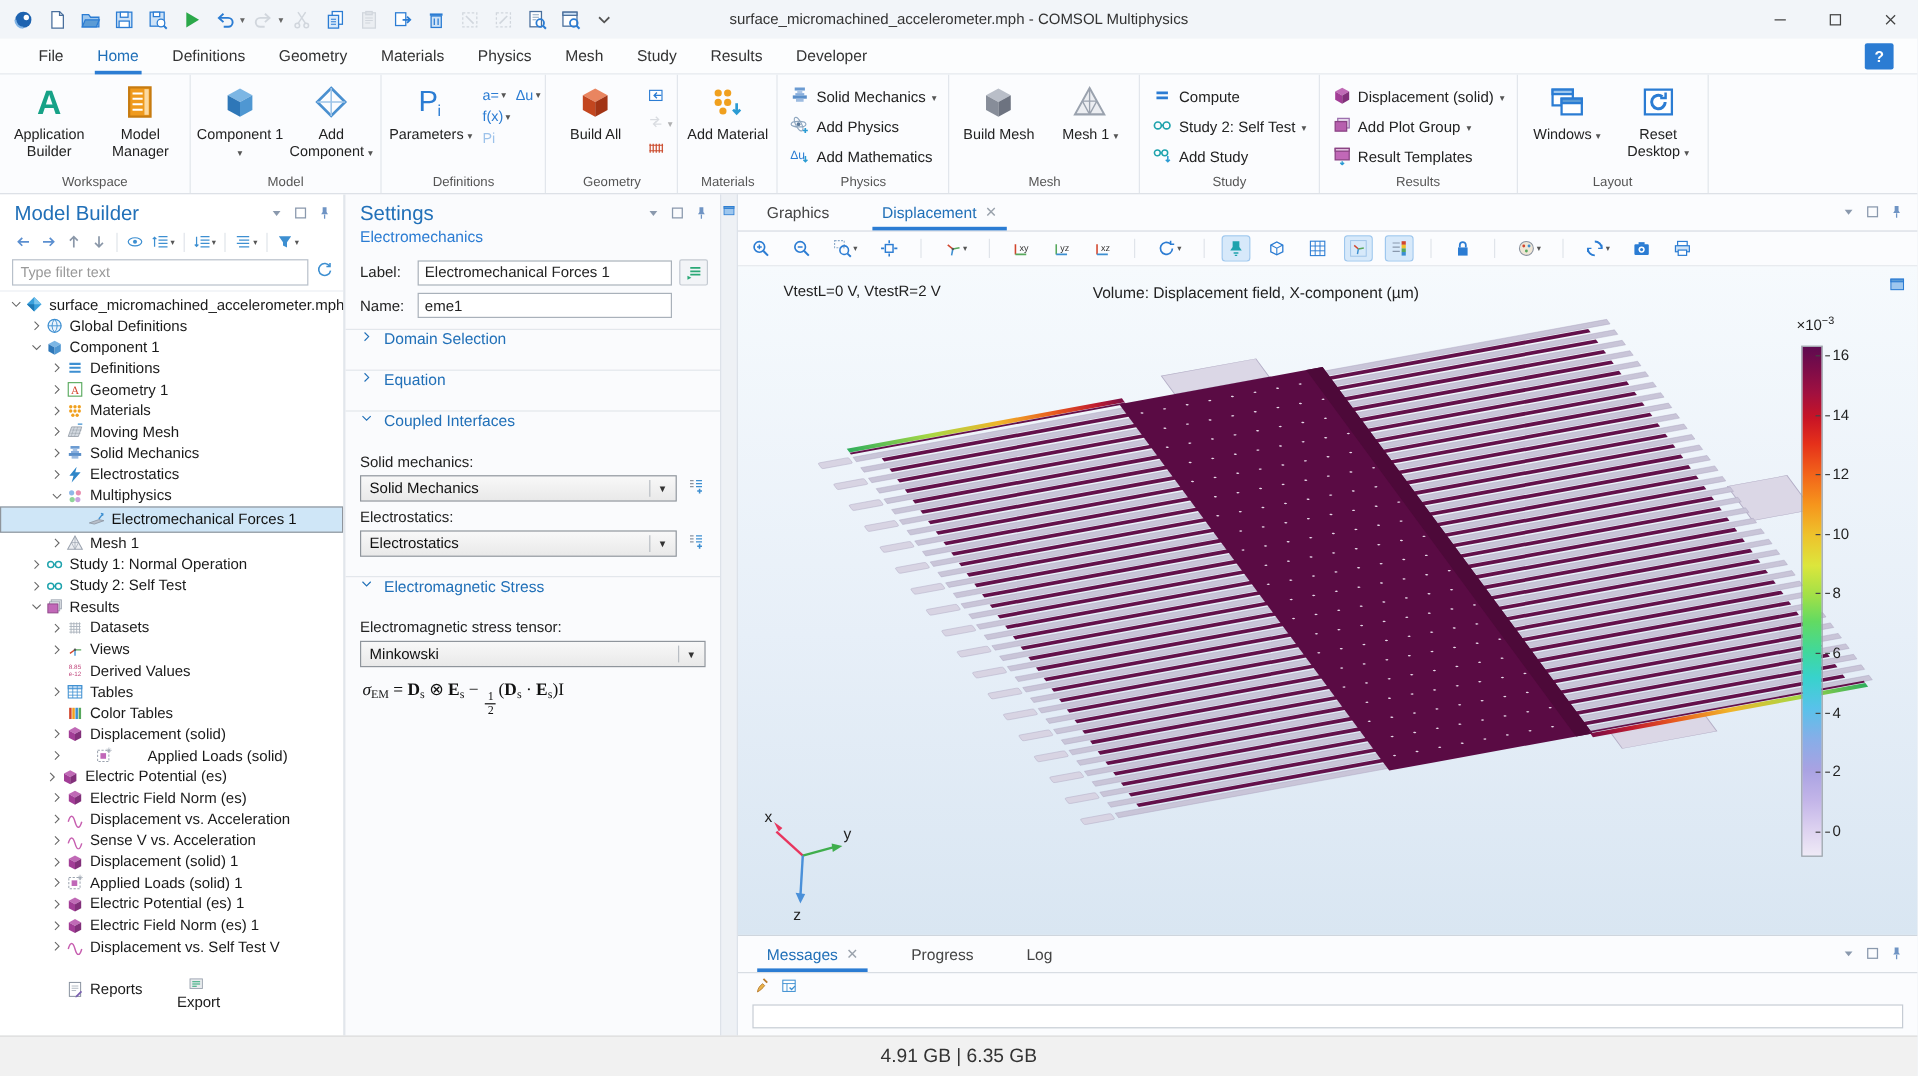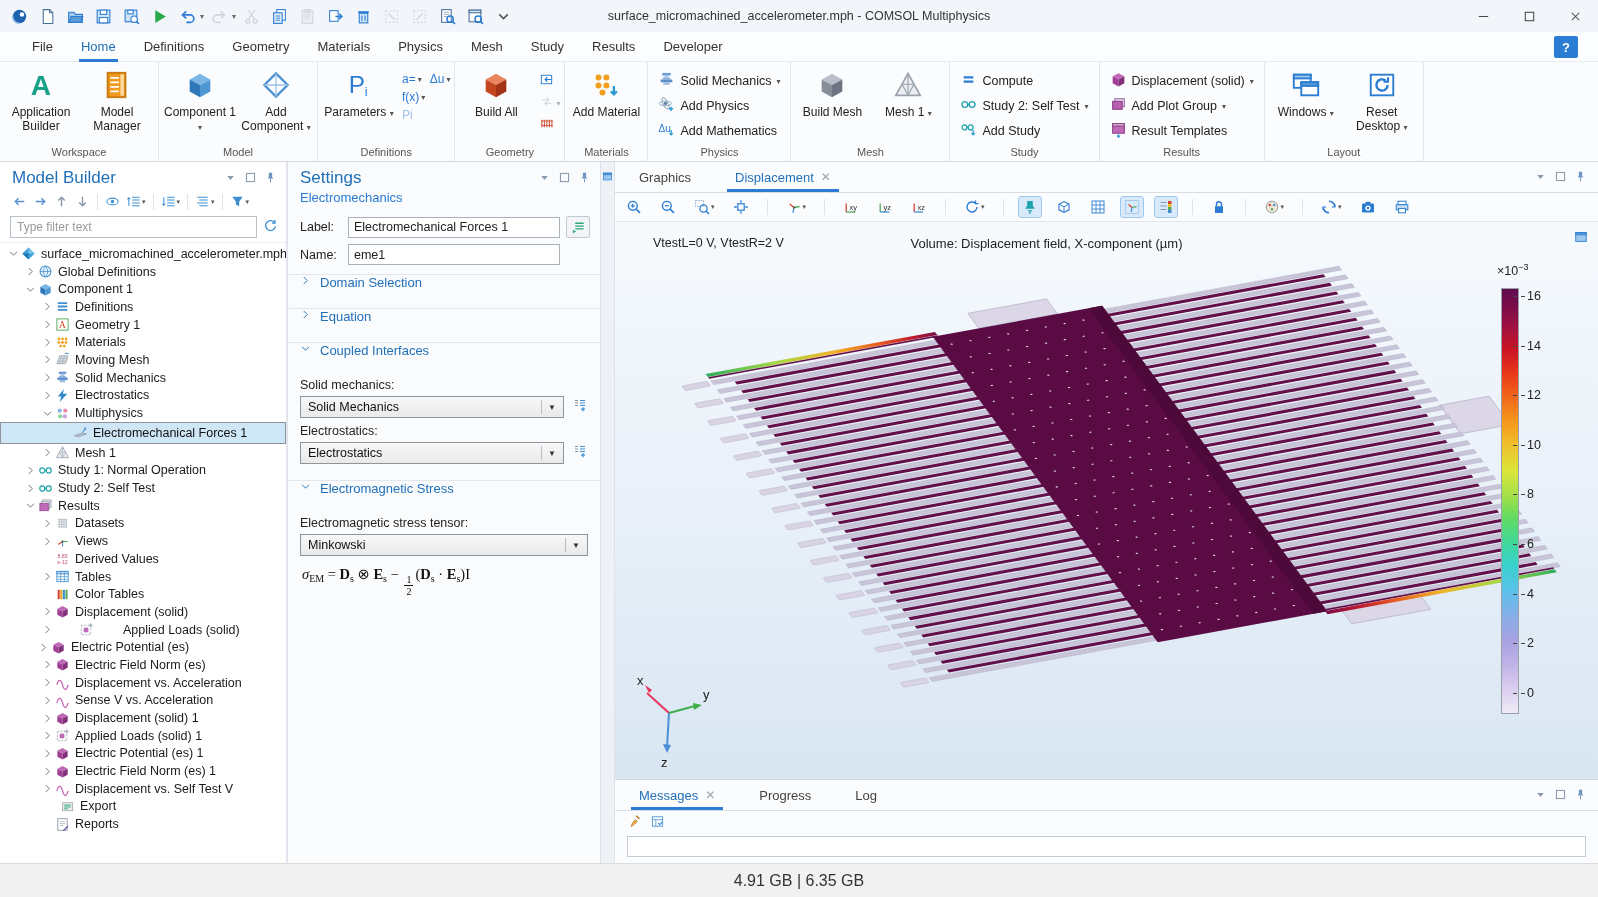--- a/index.html
+++ b/index.html
@@ -1138,21 +1138,21 @@
                 <path d="M5.5 3l5 5-5 5" stroke="#666" fill="none" stroke-width="1.3"></path>
               </svg>
             </span>
             <span class="ticon">
               <svg viewBox="0 0 16 16">
                 <path d="M2 10.5c1.8-6.5 4.2-6.5 6 0s4.2 6.5 6 0" fill="none" stroke="#c75fb0" stroke-width="1.3"></path>
               </svg>
             </span>
             <span>Displacement vs. Self Test V</span>
           </div>
-          <div class="trow" style="padding-left: 45px;">
+          <div class="trow" style="padding-left: 45px; flex-direction: column;">
             <span class="texp"></span>
             <span class="ticon">
               <svg viewBox="0 0 16 16">
                 <rect x="2.5" y="4" width="11" height="8.5" fill="#e9ebee" stroke="#9aa2ae" stroke-width="0.8"></rect>
                 <path d="M4.5 6.5h7M4.5 8.5h7M4.5 10.5h4" stroke="#2aa876" stroke-width="1"></path>
               </svg>
             </span>
             <span>Export</span>
           </div>
           <div class="trow" style="padding-left: 40px;">

